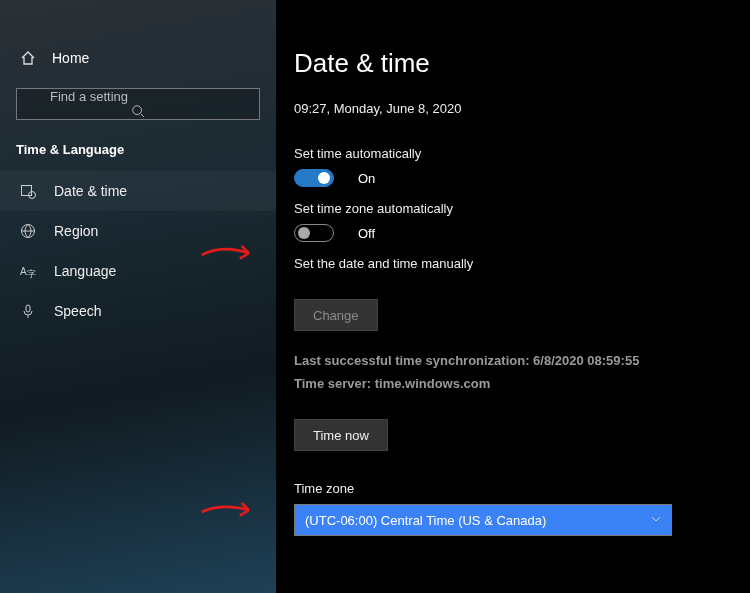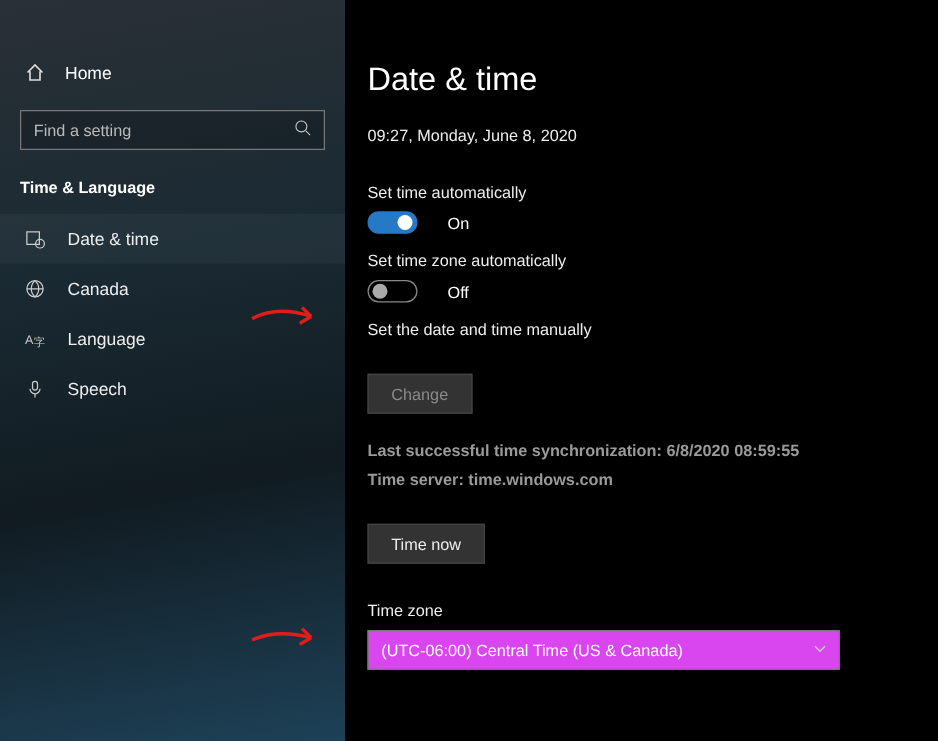--- a/index.html
+++ b/index.html
@@ -16,21 +16,21 @@
   .browser-tab { position: absolute; top: 0; left: 396px; width: 120px; height: 42px; background: #282828; border: 1px solid #222; padding: 4px 8px; }
   .browser-tab .t1 { font-size: 11px; color: #ccc; }
   .browser-tab .t2 { font-size: 10px; color: #aaa; }
   .red-star { position: absolute; color: #e21b1b; font-size: 14px; }
 
   
   .left { position: absolute; top: 0; left: 0; width: 276px; height: 593px;
           background: linear-gradient(170deg,#2a3036 0%,#1a2a33 35%,#111b21 65%,#1e4157 100%); }
   .home-row { display: flex; gap: 16px; padding: 8px 20px; margin-top: 42px; font-size: 14px; }
   .searchbox { margin: 14px 16px 0 16px; height: 32px; border: 1px solid #777; background: rgba(0,0,0,0.2);
-               display: flex; align-items: center; padding: 0 10px; }
+               display: flex; align-items: center; padding: 0 10px; flex-direction: column; }
   .searchbox input { flex: 1; background: transparent; border: none; color: #ccc; font-size: 13px; outline: none; }
   .searchbox input::placeholder { color: #bbb; }
   .category { margin: 22px 16px 6px 16px; font-size: 13px; font-weight: 600; }
   .nav { margin-top: 14px; }
   .nav-item { display: flex; align-items: center; gap: 18px; padding: 12px 20px; font-size: 14px; color: #eee; }
   .nav-item.sel { background: rgba(255,255,255,0.04); }
   .nav-icon { width: 16px; display: flex; align-items: center; justify-content: center; }
 
   
   .right { position: absolute; top: 0; left: 276px; right: 0; height: 593px; background: #000; padding: 48px 0 0 18px; }
@@ -46,21 +46,21 @@
   .switch.on { background: #2679c7; border-color: #2679c7; }
   .switch.on .knob { right: 3px; background: #fff; }
   .switch.off { background: #000; border-color: #888; }
   .switch.off .knob { left: 3px; background: #aaa; }
   .toggle .tlabel { font-size: 13px; }
 
   .btn { display: inline-block; height: 32px; line-height: 32px; padding: 0 18px; background: #333; color: #eee;
          font-size: 13px; border: 1px solid #444; margin-top: 20px; }
   .btn.disabled { color: #8a8a8a; }
 
-  .select { width: 378px; height: 32px; border: 1px solid #777; background: #d946ef; margin-top: 6px;
+  .select { width: 378px; height: 32px; border: 1px solid #777; background: #3b82f6; margin-top: 6px;
             display: flex; align-items: center; padding: 0 10px; font-size: 13px; justify-content: space-between; }
   .select .chev { font-size: 11px; color: #ccc; }
 
   
   .arrow { position: absolute; width: 60px; height: 30px; }
   .arrow svg { width: 100%; height: 100%; }
 </style>
 </head>
 <body>
 
@@ -130,21 +130,21 @@
       </span>
       <span>Date &amp; time</span>
     </div>
     <div class="nav-item">
       <span class="nav-icon">
         <svg width="16" height="16" viewBox="0 0 16 16">
             <circle cx="8" cy="8" r="6.5" stroke="#ccc" fill="none"></circle>
             <path d="M1.5 8 H14.5 M8 1.5 C4 5 4 11 8 14.5 C12 11 12 5 8 1.5" stroke="#ccc" fill="none"></path>
           </svg>
       </span>
-      <span>Canada</span>
+      <span>Region</span>
     </div>
     <div class="nav-item">
       <span class="nav-icon">
         <svg width="16" height="16" viewBox="0 0 16 16">
             <text x="0" y="12" font-size="10" fill="#ccc">A</text>
             <text x="7" y="14" font-size="9" fill="#ccc">字</text>
           </svg>
       </span>
       <span>Language</span>
     </div>

